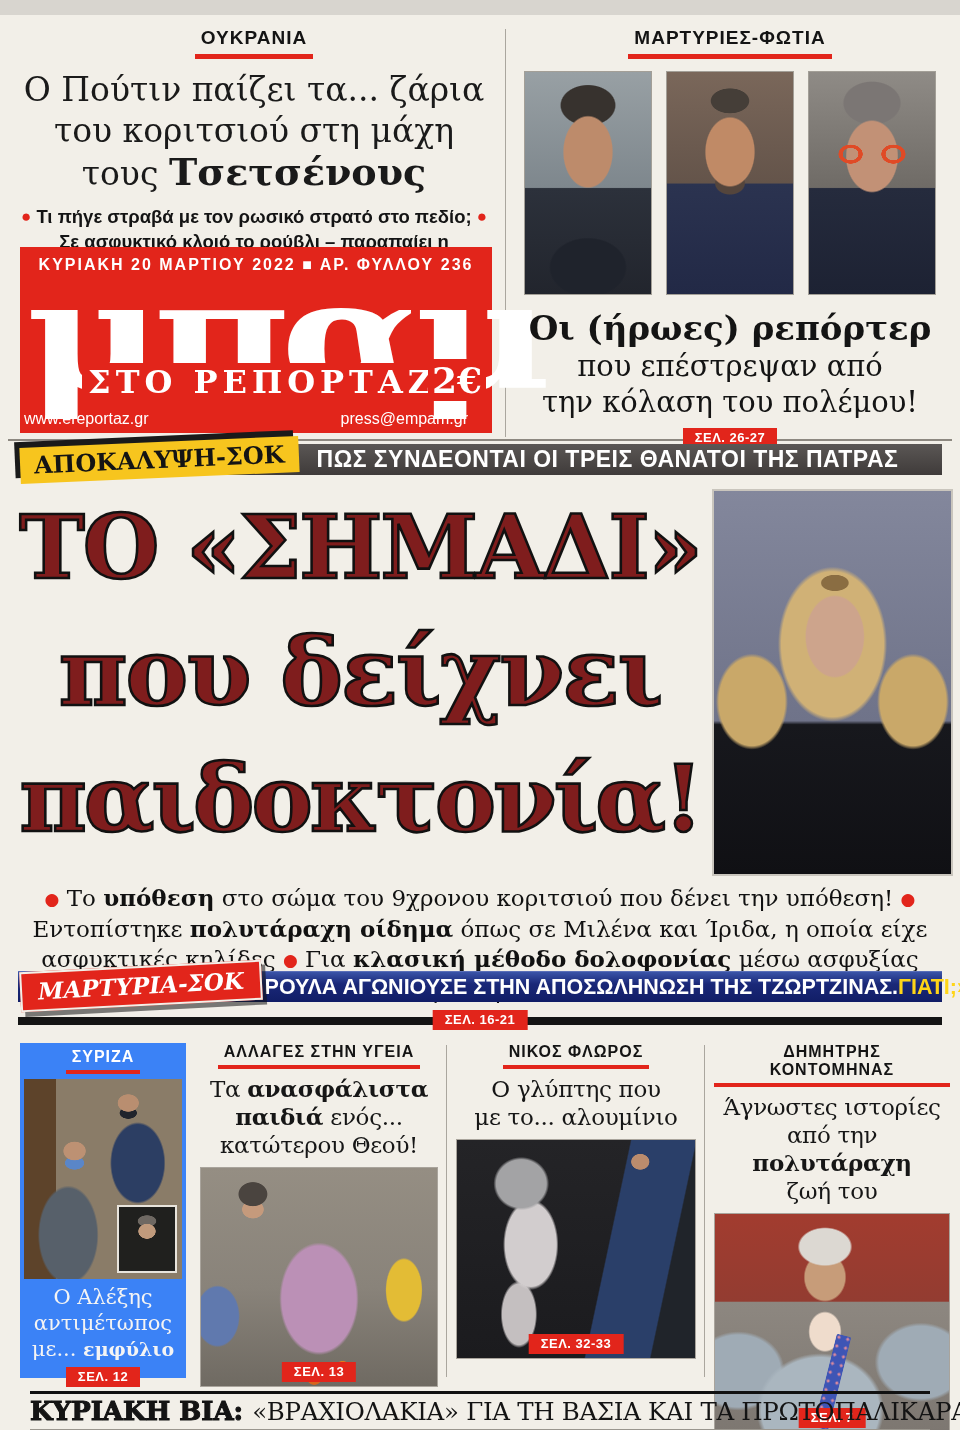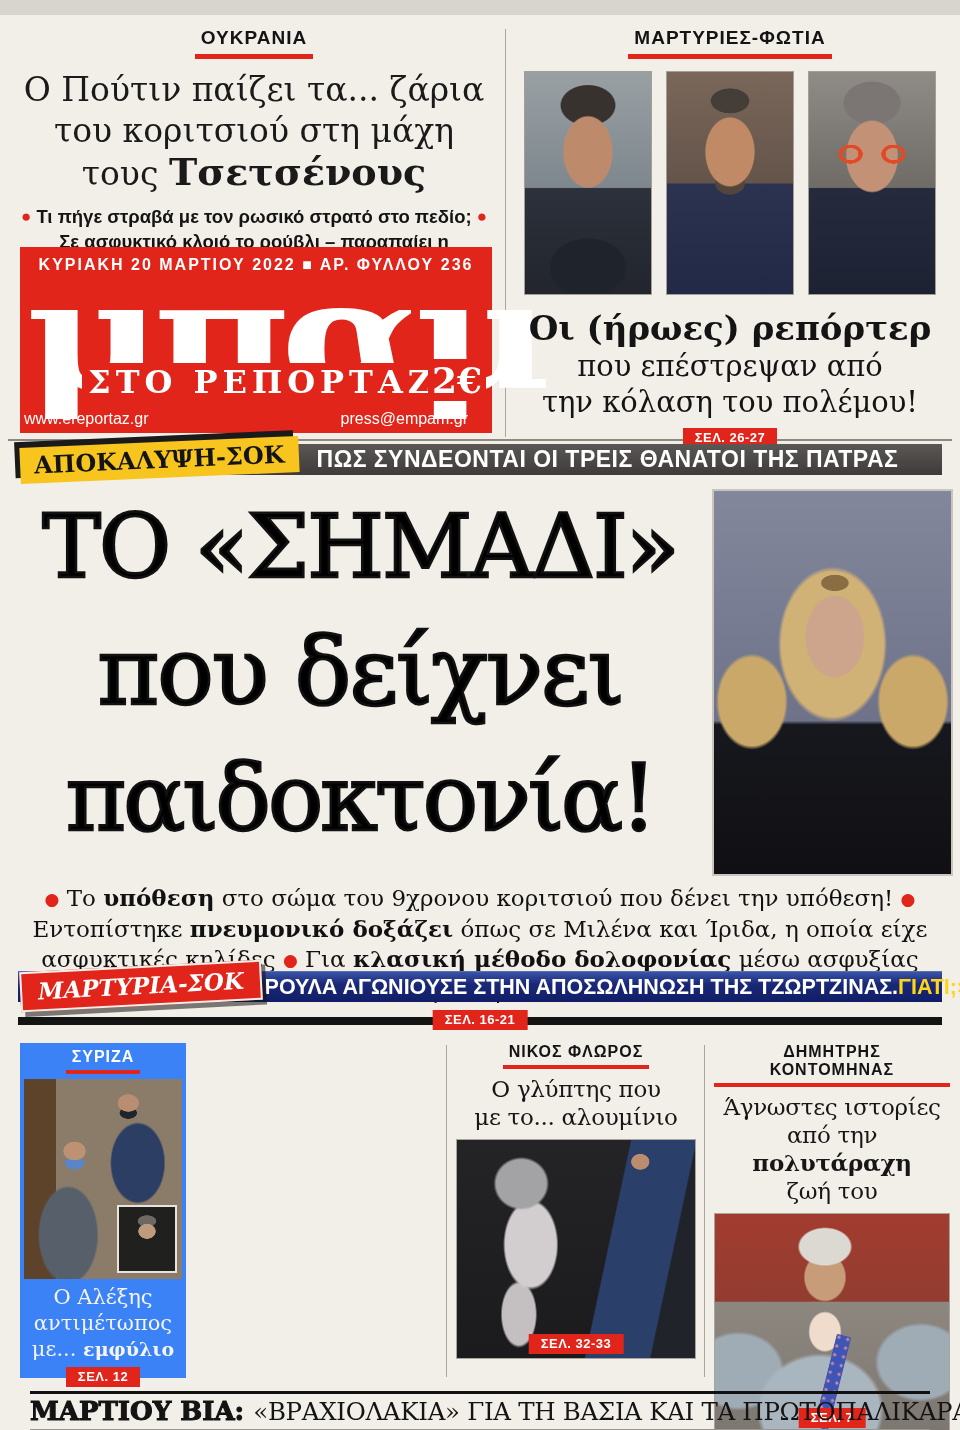--- a/index.html
+++ b/index.html
@@ -50,21 +50,21 @@
   
   .banner1{position:absolute;left:18px;top:429px;width:924px;height:31px;
            background:linear-gradient(180deg,#5b5755,#3f3b3a);display:flex;align-items:center;
            justify-content:center;padding-left:255px;box-sizing:border-box;
            color:#fff;font:bold 23px "Liberation Sans",sans-serif;letter-spacing:.5px;white-space:nowrap;}
   .badge-yellow{position:absolute;left:20px;top:427px;transform:rotate(-2.5deg);
            background:#f7c51e;color:#141414;font:bold 24px "DejaVu Serif",serif;
            padding:3px 14px 4px;box-shadow:-5px -6px 0 #1a1a1a;white-space:nowrap;}
 
   .mainhead{position:absolute;left:8px;top:470px;width:704px;text-align:center;}
-  .mh-l{font-family:"DejaVu Serif",serif;font-weight:normal;color:#000000;-webkit-text-stroke:2.6px #111;white-space:nowrap;}
+  .mh-l{font-family:"DejaVu Serif",serif;font-weight:bold;color:#7f1d1d;-webkit-text-stroke:2.6px #111;white-space:nowrap;}
   .mh-l1{font-size:88px;line-height:124px;letter-spacing:-2px;}
   .mh-l2{font-size:94px;line-height:126px;letter-spacing:-2px;}
   .mh-l3{font-size:92px;line-height:128px;letter-spacing:-3px;}
 
   .ph{position:absolute;}
   .ph-woman{left:712px;top:474px;width:237px;height:383px;border:2px solid #c9c5bd;
     background:
       radial-gradient(46px 64px at 51% 38%, #cda48c 62%, rgba(205,164,140,0) 65%),
       radial-gradient(24px 14px at 51% 24%, #8a6d42 55%, rgba(138,109,66,0) 60%),
       radial-gradient(88px 125px at 50% 40%, #d0b176 58%, rgba(208,177,118,0) 62%),
@@ -240,21 +240,21 @@
     <div class="mh-l mh-l2">που δείχνει</div>
     <div class="mh-l mh-l3">παιδοκτονία!</div>
   </section>
 
   <div class="ph ph-woman"></div>
 
   <p class="subdeck">
     <span class="blt">●</span>
     <span>Το </span><b>υπόθεση</b><span> στο σώμα του 9χρονου κοριτσιού που δένει την υπόθεση! </span>
     <span class="blt">●</span>
-    <span>Εντοπίστηκε </span><b>πνευμονικό δοξάζει</b><span> όπως σε Μιλένα και Ίριδα, η οποία είχε ασφυκτικές κηλίδες </span>
+    <span>Εντοπίστηκε </span><b>πολυτάραχη οίδημα</b><span> όπως σε Μιλένα και Ίριδα, η οποία είχε ασφυκτικές κηλίδες </span>
     <span class="blt">●</span>
     <span>Για </span><b>κλασική μέθοδο δολοφονίας</b><span> μέσω ασφυξίας κάνουν λόγο τώρα οι ειδικοί!</span>
   </p>
 
   <div class="banner2">
     <span>«Η ΡΟΥΛΑ ΑΓΩΝΙΟΥΣΕ ΣΤΗΝ ΑΠΟΣΩΛΗΝΩΣΗ ΤΗΣ ΤΖΩΡΤΖΙΝΑΣ. </span>
       <span class="yellow">ΓΙΑΤΙ;»</span>
   </div>
   <span class="badge-red">ΜΑΡΤΥΡΙΑ-ΣΟΚ</span>
   <div class="blackbar"></div>
@@ -271,20 +271,31 @@
     <div class="syr-txt">
       <div>Ο Αλέξης</div>
       <div>αντιμέτωπος</div>
       <div><span>με... </span><b>εμφύλιο</b></div>
     </div>
     <div class="syr-ref">
       <span class="pageref">ΣΕΛ. 12</span>
     </div>
   </section>
 
+  <section class="col col-health">
+    <span class="kicker sm">ΑΛΛΑΓΕΣ ΣΤΗΝ ΥΓΕΙΑ</span>
+    <div class="col-h">
+      <div><span>Τα </span><b>ανασφάλιστα</b></div>
+      <div><b>παιδιά</b><span> ενός...</span></div>
+      <div>κατώτερου Θεού!</div>
+    </div>
+    <div class="colph ph-health">
+      <span class="pageref">ΣΕΛ. 13</span>
+    </div>
+  </section>
 
   <section class="col col-floros">
     <span class="kicker sm">ΝΙΚΟΣ ΦΛΩΡΟΣ</span>
     <div class="col-h">
       <div>Ο γλύπτης που</div>
       <div>με το... αλουμίνιο</div>
     </div>
     <div class="colph ph-floros">
       <span class="pageref">ΣΕΛ. 32-33</span>
     </div>
@@ -298,20 +309,20 @@
       <div>ζωή του</div>
     </div>
     <div class="colph ph-kont">
       <div class="kont-tie"></div>
       <span class="pageref">ΣΕΛ. 7</span>
     </div>
   </section>
 
   <div class="bs-topline"></div>
   <div class="bs-row">
-    <span class="bs-lead">ΜΑΡΤΙΟΥ ΒΙΑ:</span>
+    <span class="bs-lead">ΚΥΡΙΑΚΗ ΒΙΑ:</span>
     <span class="bs-text">«ΒΡΑΧΙΟΛΑΚΙΑ» ΓΙΑ ΤΗ ΒΑΣΙΑ ΚΑΙ ΤΑ ΠΡΩΤΟΠΑΛΙΚΑΡΑ ΤΗΣ!</span>
     <span class="bs-square"></span>
 
   </div>
   <div class="bs-botline"></div>
 
 </div>
 
 </body></html>

